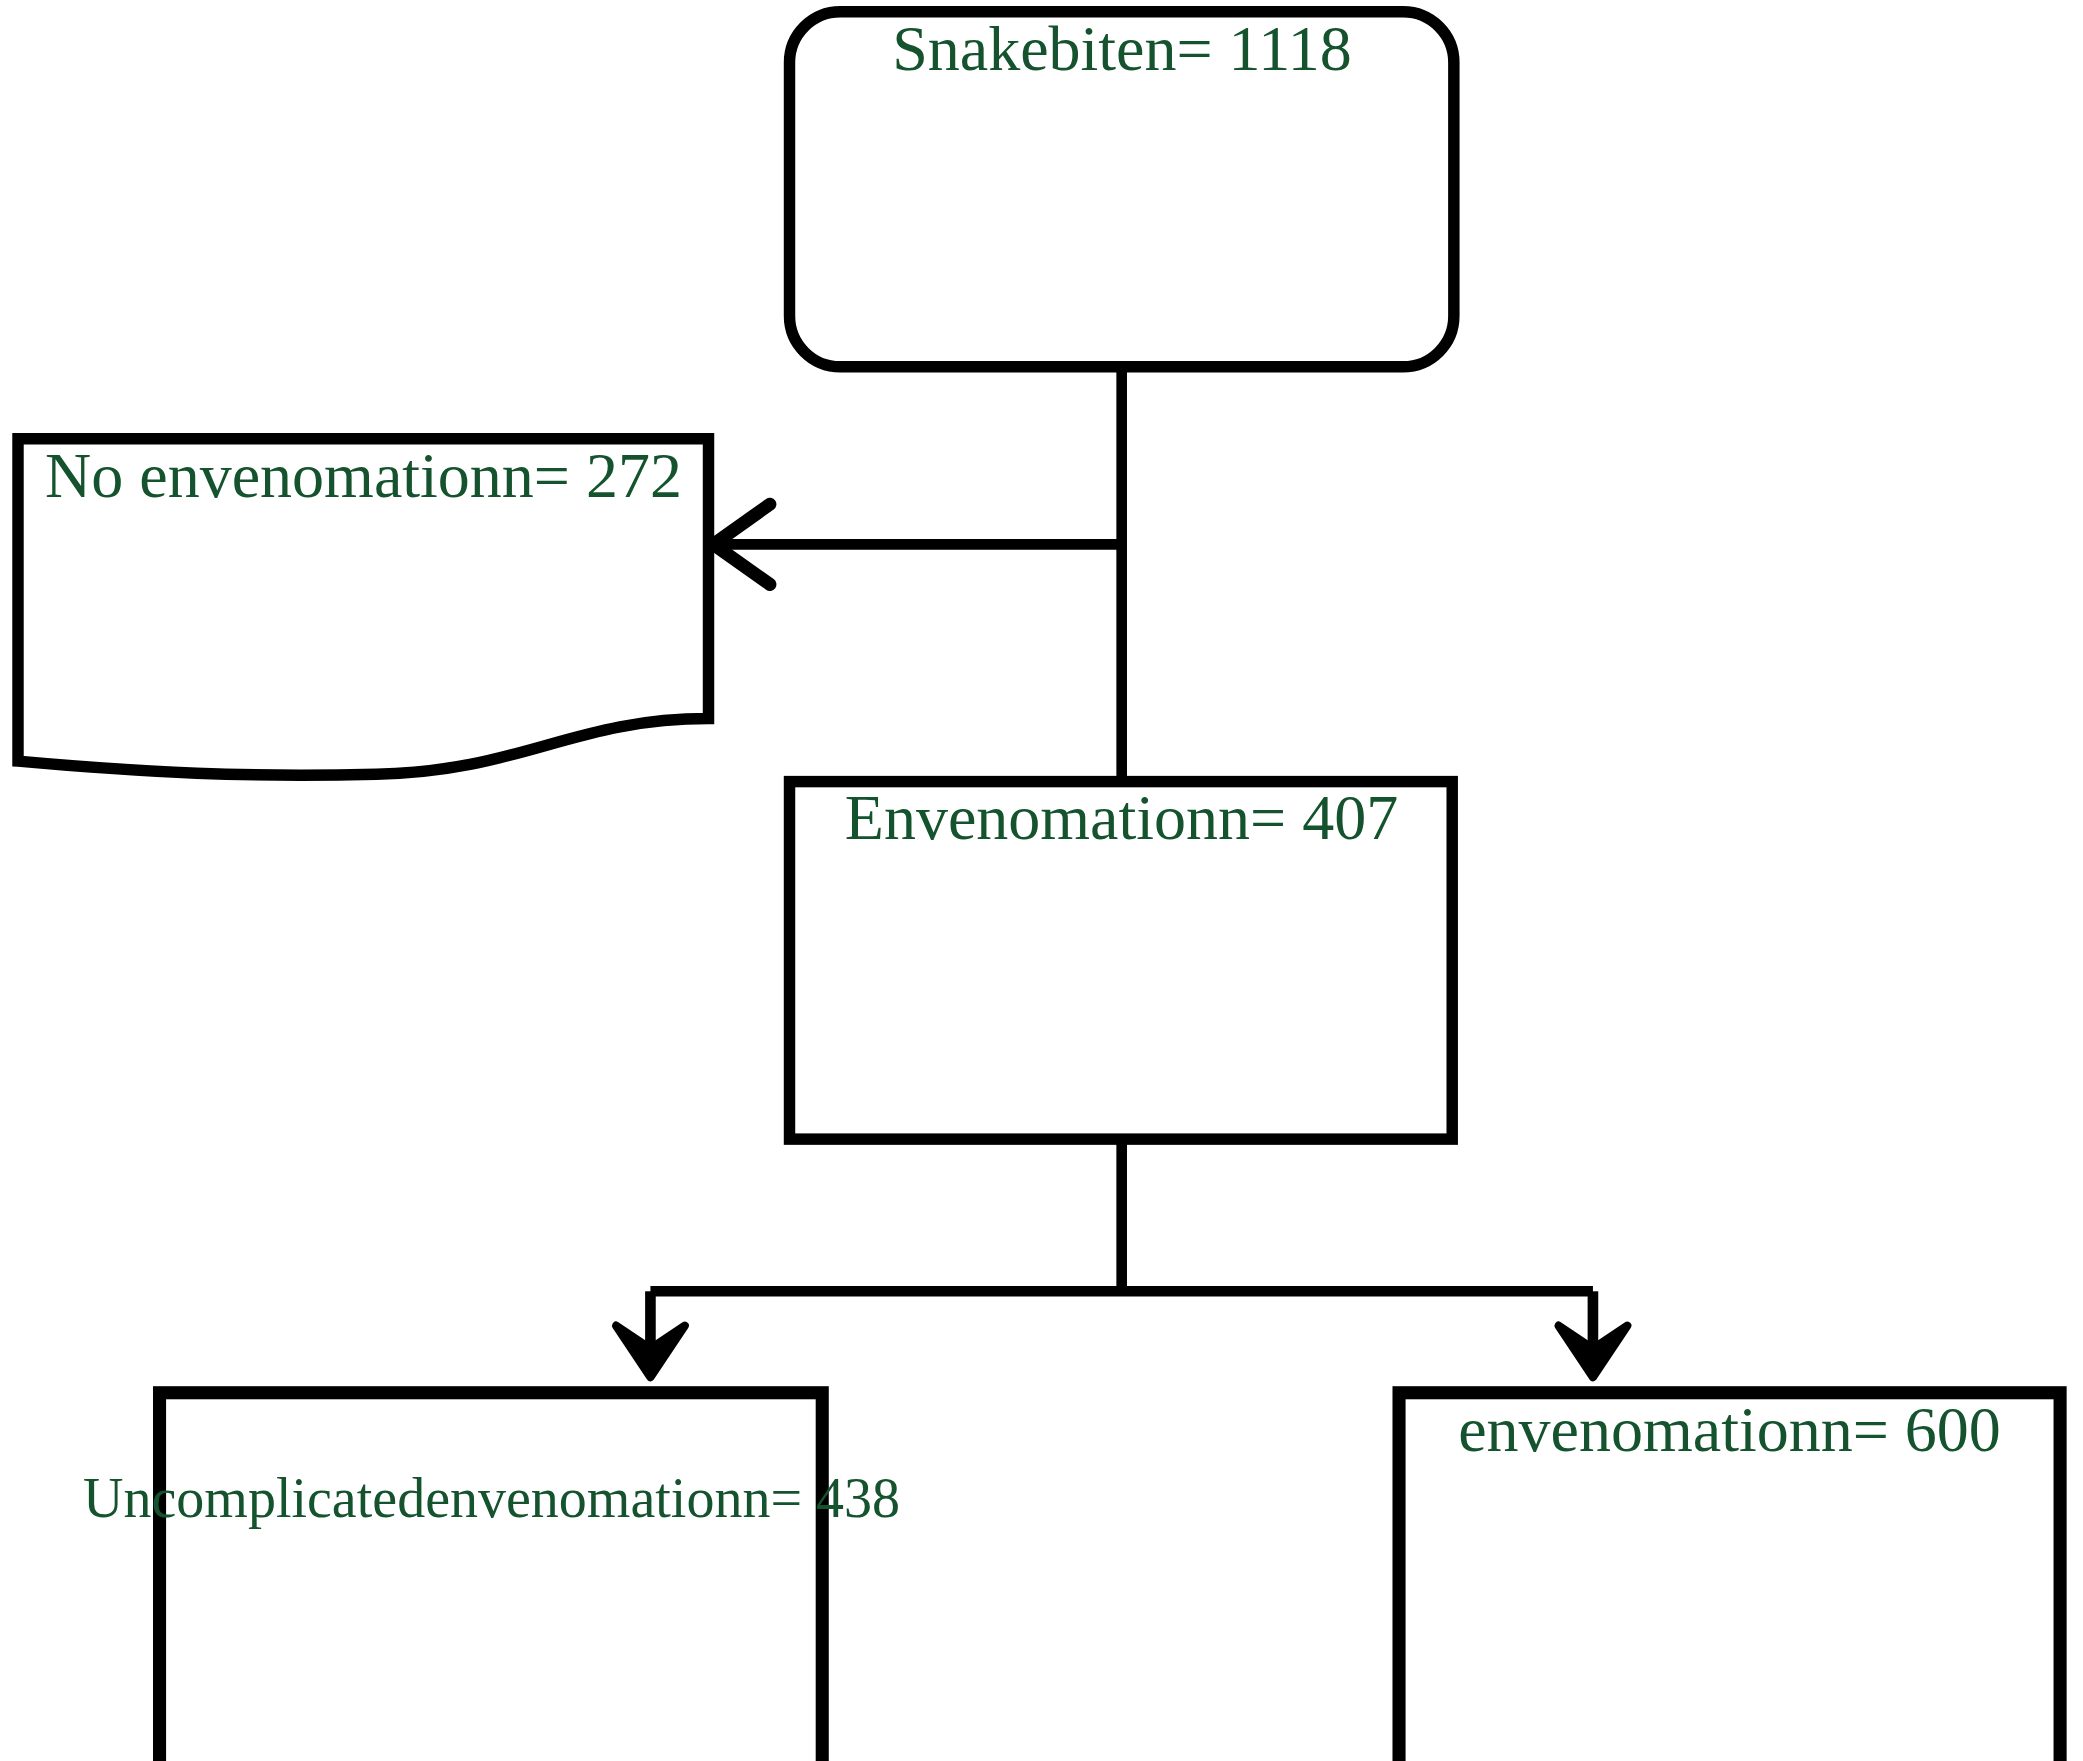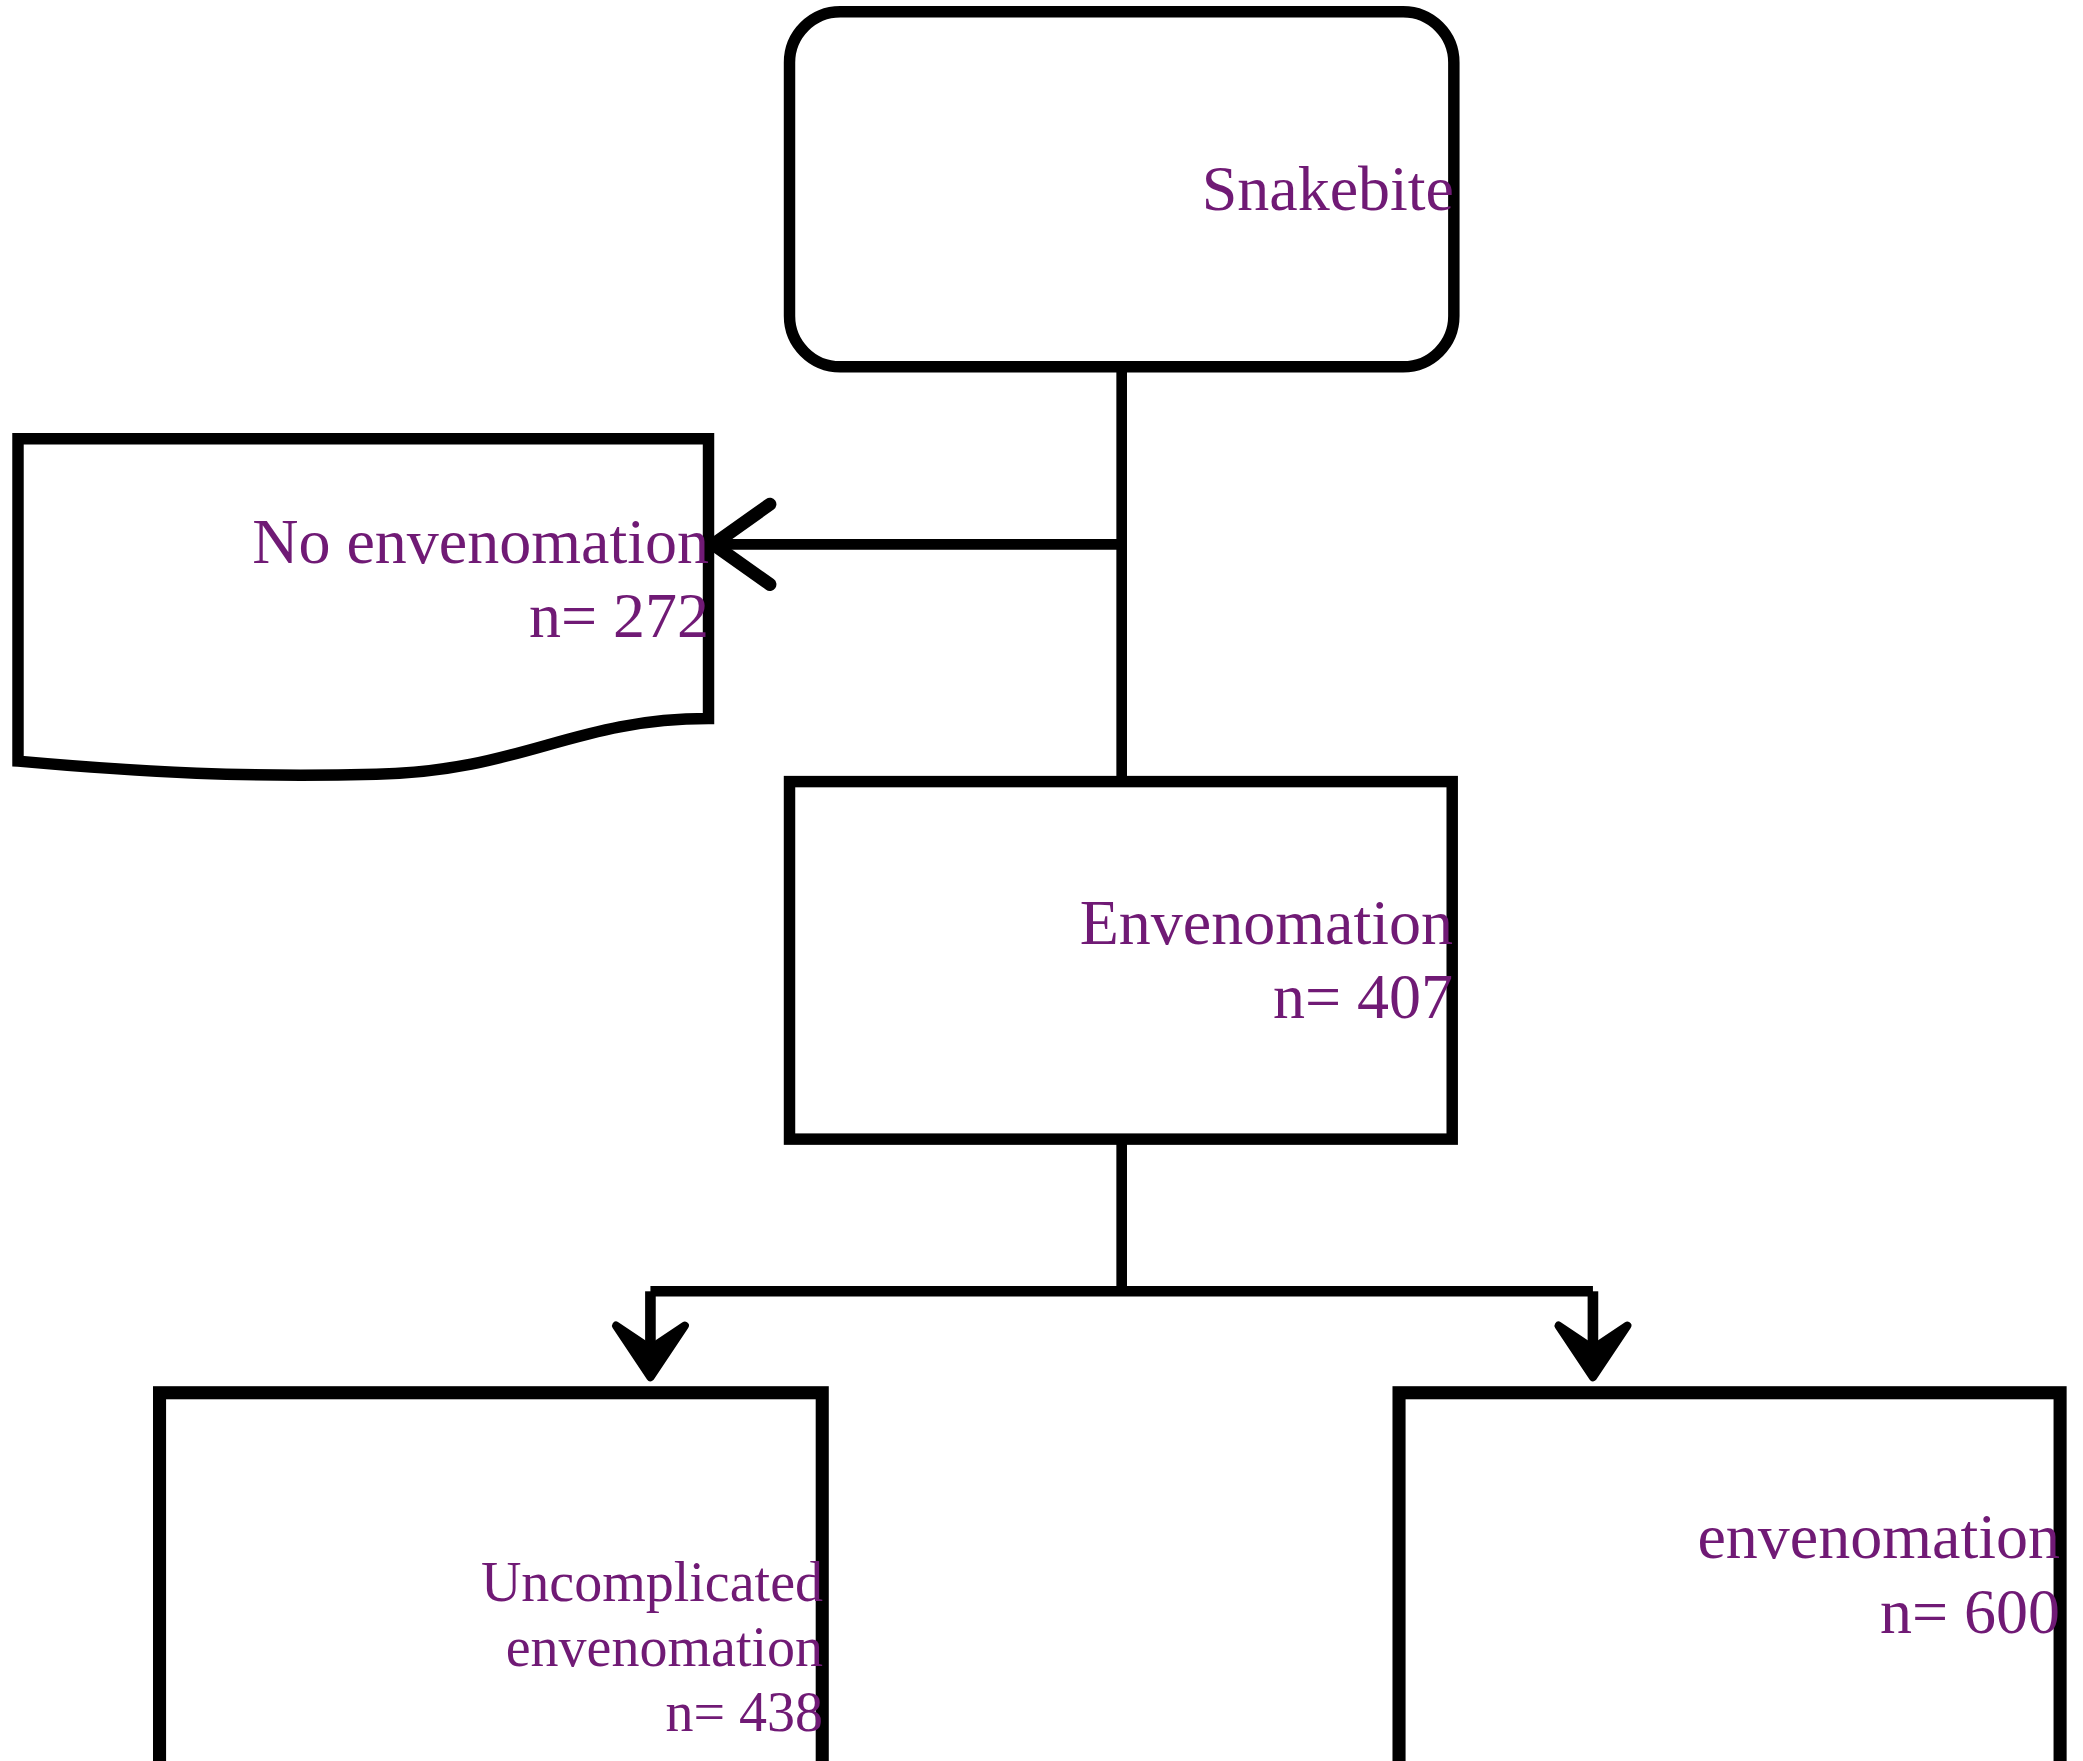--- a/index.html
+++ b/index.html
@@ -22,26 +22,26 @@
   #flow-svg {
     position: absolute;
     left: 0;
     top: 0;
     width: 2083px;
     height: 1762px;
   }
   .node-text {
     position: absolute;
     display: flex;
-    flex-direction: column;
-    align-items: flex-end;
+    flex-direction: row;
+    align-items: flex-start;
     justify-content: center;
     text-align: center;
     font-family: "Liberation Serif", "DejaVu Serif", serif;
-    color: #701a75;
+    color: #14532d;
     line-height: 1.16;
     white-space: nowrap;
     pointer-events: none;
   }
   .node-line {
     display: block;
   }
   
   #node-snakebite-text {
     left: 790px; top: 11.5px; width: 664px; height: 355px;
@@ -100,20 +100,21 @@
 
     <rect x="965" y="955" width="810" height="437" fill="#ffffff" stroke="#000000" stroke-width="14"></rect>
 
     <rect x="195" y="1702" width="810" height="460" fill="#ffffff" stroke="#000000" stroke-width="16"></rect>
 
     <rect x="1710" y="1702" width="808" height="460" fill="#ffffff" stroke="#000000" stroke-width="16"></rect>
   </svg>
 
   <div class="node-text" id="node-snakebite-text">
     <span class="node-line">Snakebite</span>
+    <span class="node-line">n= 1118</span>
   </div>
 
   <div class="node-text" id="node-no-envenomation-text">
     <span class="node-line">No envenomation</span>
     <span class="node-line">n= 272</span>
   </div>
 
   <div class="node-text" id="node-envenomation-text">
     <span class="node-line">Envenomation</span>
     <span class="node-line">n= 407</span>

